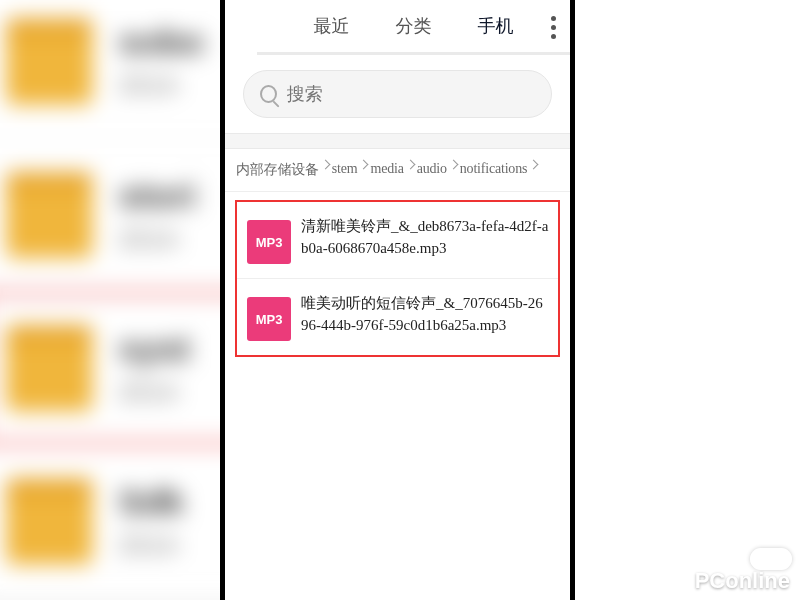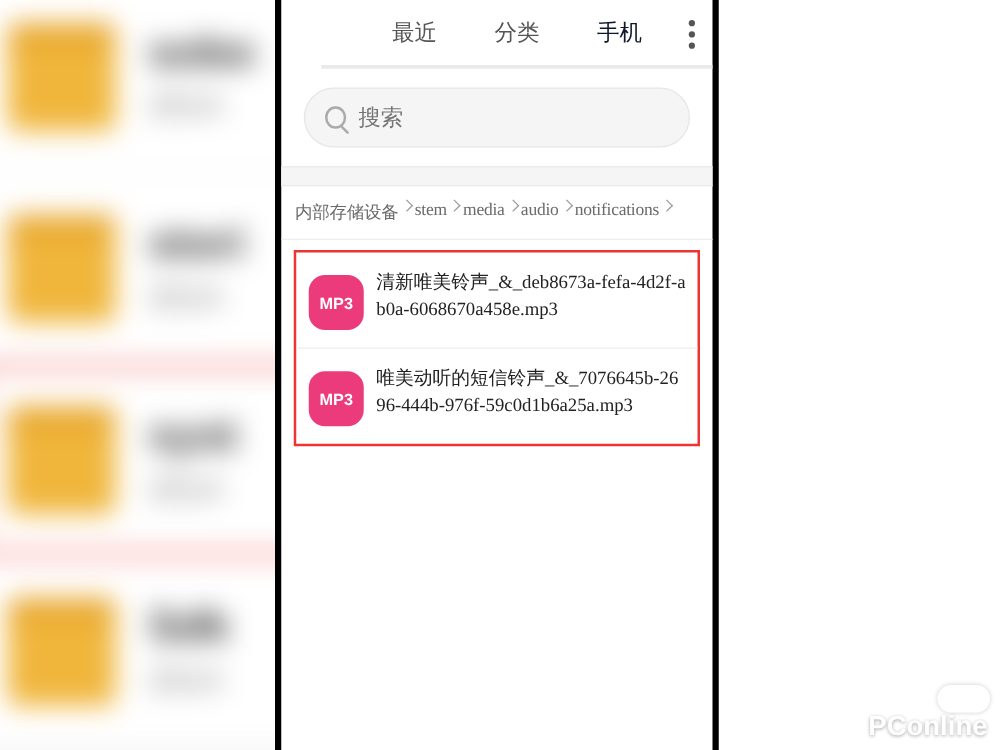--- a/index.html
+++ b/index.html
@@ -102,21 +102,21 @@
     
     .file-box { margin:8px 10px 10px 10px; border:2px solid #e33; }
     .file-row {
       display:flex; padding:14px 8px 14px 10px; gap:10px;
     }
     .file-row + .file-row { border-top:1px solid #eee; }
     .badge {
       width:44px; height:44px; background:#eb3b7a; color:#fff;
       font-size:13px; font-weight:700; display:flex;
       align-items:center; justify-content:center;
-      border-radius:13px; margin-top:4px; flex:0 0 44px;
+      border-radius:3px; margin-top:4px; flex:0 0 44px;
     }
     .file-txt { flex:1; font-family:"STKaiti","KaiTi","Segoe Script",serif; }
     .file-txt .fname { font-size:15px; color:#222; line-height:1.45; word-break:break-all; }
     .file-txt .fmeta { font-size:12px; color:#9a9a9a; margin-top:10px; font-family:Arial,sans-serif; }
 
     
     .wm {
       position:absolute; right:10px; bottom:6px;
       font-size:22px; font-weight:700; color:#fff;
       text-shadow:0 1px 3px rgba(0,0,0,.5);

